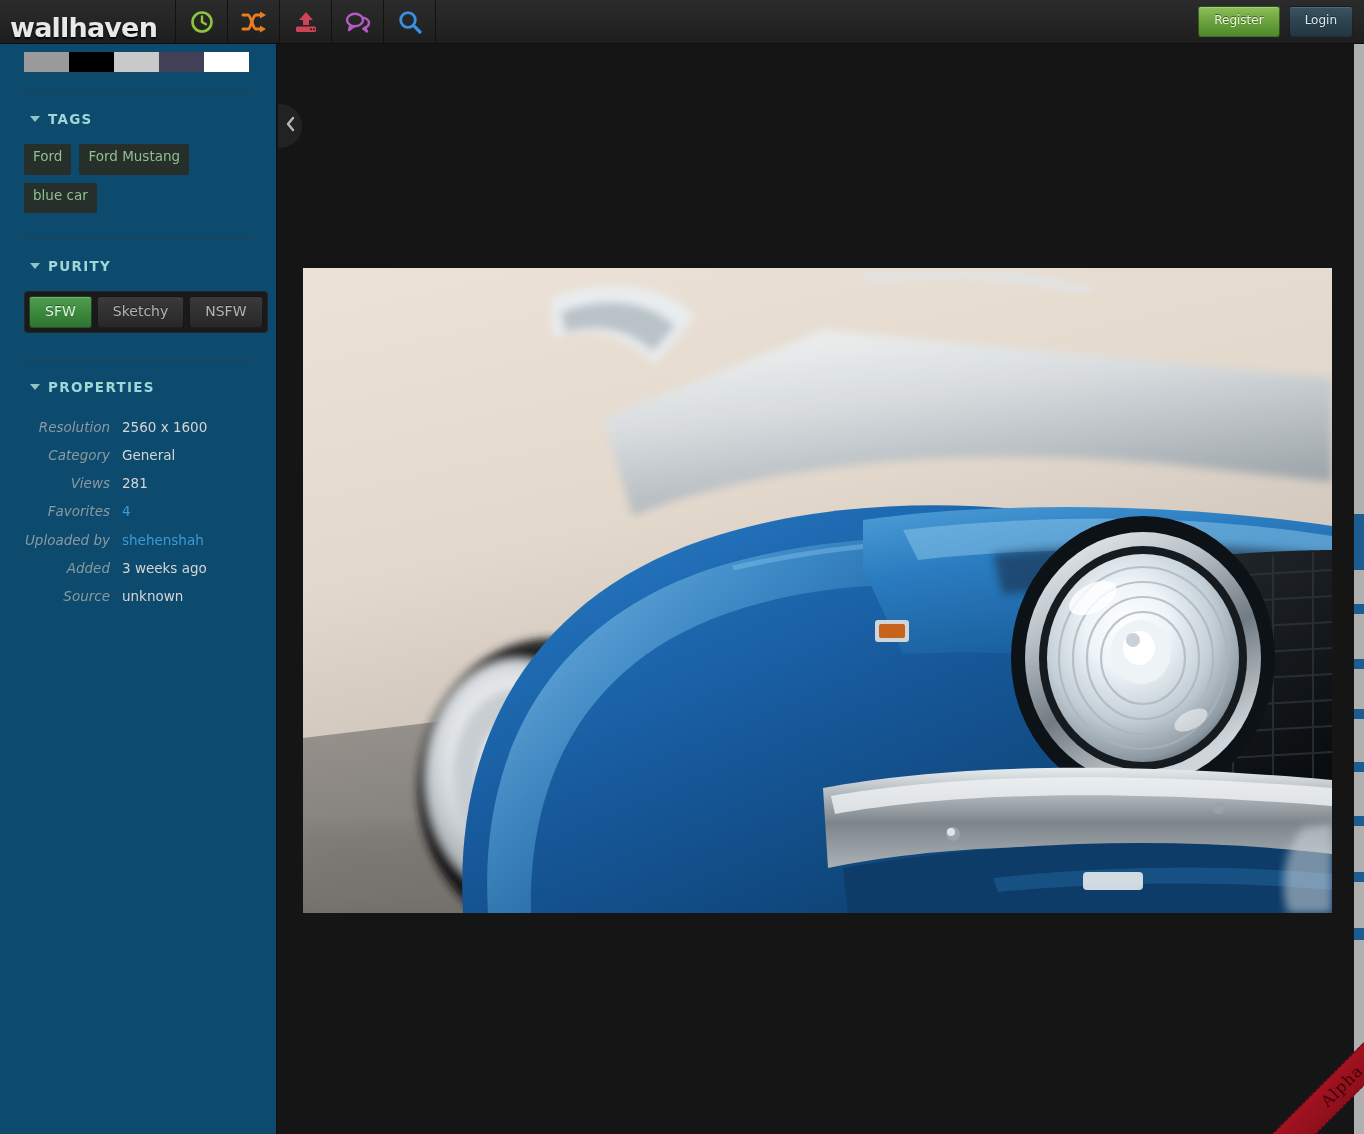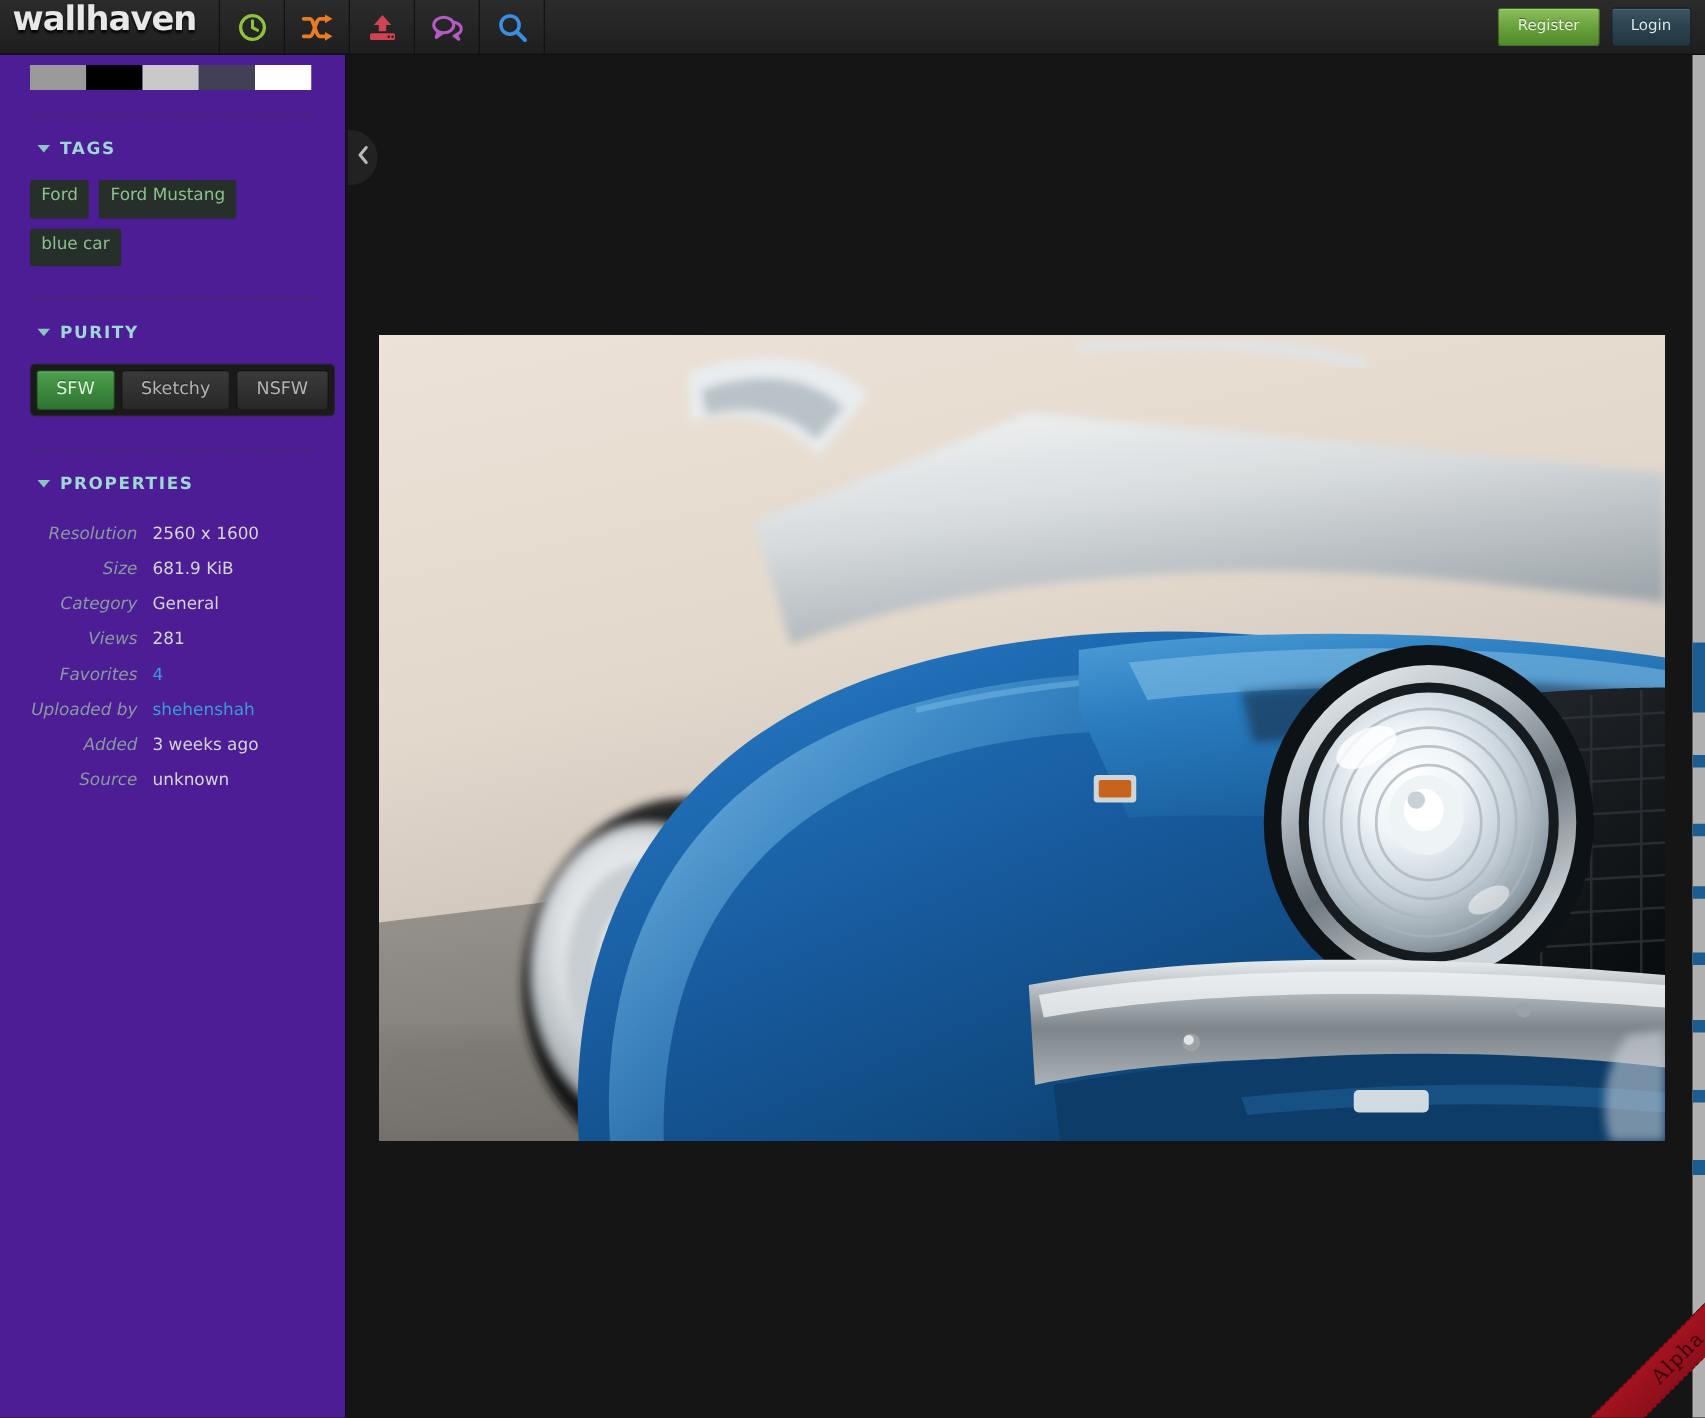--- a/index.html
+++ b/index.html
@@ -21,21 +21,21 @@
     width: 1364px;
     height: 44px;
     background: linear-gradient(to bottom, #2b2b2b 0%, #252525 50%, #1e1e1e 100%);
     border-bottom: 1px solid #0d0d0d;
     display: flex;
     align-items: stretch;
     z-index: 40;
   }
   #logo-link {
     display: flex;
-    align-items: flex-start;
+    align-items: flex-end;
     padding: 0 18px 0 10px;
     text-decoration: none;
     border-right: 1px solid #121212;
   }
   #logo-text {
     font-size: 27px;
     font-weight: bold;
     letter-spacing: -0.8px;
     color: #e8e8e8;
     text-shadow: 0 2px 2px rgba(0,0,0,0.85);
@@ -78,21 +78,21 @@
     color: #dbe8ee;
     box-shadow: inset 0 1px 0 rgba(255,255,255,0.12);
   }
 
   
   #sidebar {
     position: absolute;
     top: 44px; left: 0;
     width: 277px;
     height: 1090px;
-    background: #4c1d95;
+    background: #0c4a6e;
     border-right: 1px solid #0e0e0e;
     padding: 0 24px;
     overflow: hidden;
     z-index: 20;
   }
 
   
   #palette {
     display: flex;
     height: 20px;
@@ -392,24 +392,20 @@
 
   <div class="section-title">
     <span class="caret"></span>
     <span>Properties</span>
   </div>
   <table id="properties-table">
     <tbody id="properties-body">
         <tr>
           <td class="prop-label">Resolution</td>
           <td class="prop-value">2560 x 1600</td>
-        </tr>
-        <tr>
-          <td class="prop-label">Size</td>
-          <td class="prop-value">681.9 KiB</td>
         </tr>
         <tr>
           <td class="prop-label">Category</td>
           <td class="prop-value">General</td>
         </tr>
         <tr>
           <td class="prop-label">Views</td>
           <td class="prop-value">281</td>
         </tr>
         <tr>

